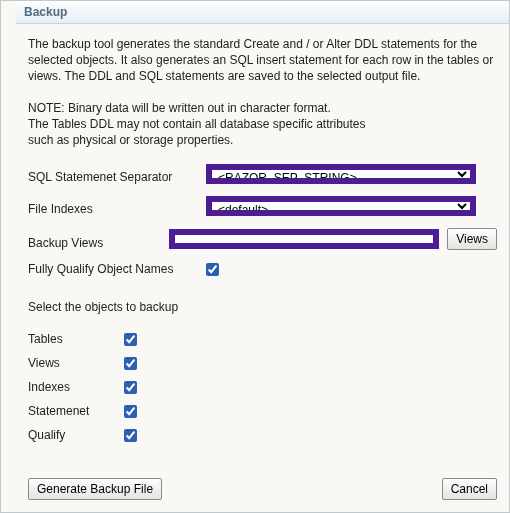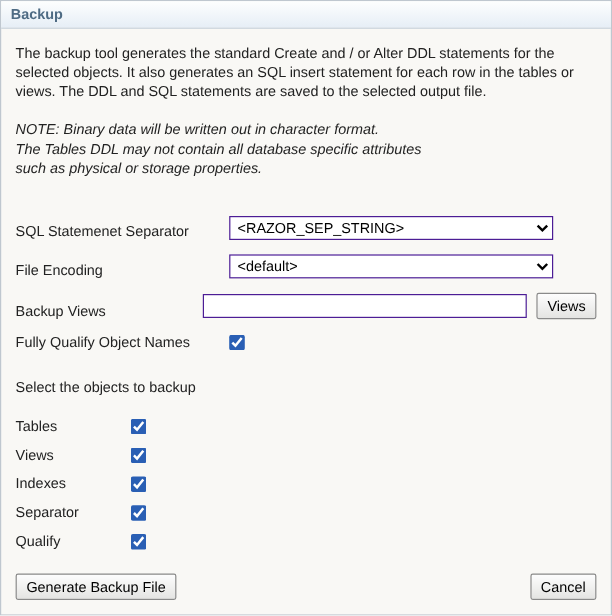--- a/index.html
+++ b/index.html
@@ -14,20 +14,21 @@
     background: #fff;
   }
   .window {
     width: 510px;
     height: 513px;
     box-sizing: border-box;
     border: 1px solid #bfc7cf;
     background: #f9f8f5;
     display: flex;
     flex-direction: column;
+    padding-left: 15px;
   }
   .titlebar {
     height: 22px;
     background: linear-gradient(#fdfefe, #e6eef6);
     border-bottom: 1px solid #c8d2db;
     color: #4e6b84;
     font-weight: bold;
     font-size: 12px;
     padding-left: 8px;
     display: flex;
@@ -38,41 +39,40 @@
     padding: 10px 12px 8px 12px;
     display: flex;
     flex-direction: column;
   }
   .desc {
     line-height: 16px;
     margin: 2px 0 16px 0;
   }
   .note {
     line-height: 16px;
-    margin-bottom: 32px;
-    font-style: italic;
+    margin-bottom: 16px;
   }
   .form-row {
     display: flex;
     align-items: flex-end;
     margin-bottom: 12px;
   }
   .form-label {
     width: 178px;
   }
   .form-control {
     flex: 1;
     display: flex;
     align-items: center;
   }
   select, input[type="text"] {
     width: 270px;
     height: 20px;
     box-sizing: border-box;
-    border: 1px solid #4c1d95;
+    border: 6px solid #4c1d95;
     font-family: inherit;
     font-size: 12px;
     padding: 1px 3px;
     background: #fff;
   }
   select {
     padding: 0 0 0 2px;
   }
   input[type="text"] {
     padding: 1px 3px;
@@ -138,21 +138,21 @@
     <div class="form-row">
       <div class="form-label">SQL Statemenet Separator</div>
       <div class="form-control">
         <select>
           <option>&lt;RAZOR_SEP_STRING&gt;</option>
         </select>
       </div>
     </div>
 
     <div class="form-row">
-      <div class="form-label">File Encoding</div>
+      <div class="form-label">File Indexes</div>
       <div class="form-control">
         <select>
           <option>&lt;default&gt;</option>
         </select>
       </div>
     </div>
 
     <div class="form-row">
       <div class="form-label">Backup Views</div>
       <div class="form-control">
@@ -179,21 +179,21 @@
       <div class="object-label">Views</div>
       <input type="checkbox" class="checkbox" checked="" style="">
     </div>
 
     <div class="object-row">
       <div class="object-label">Indexes</div>
       <input type="checkbox" class="checkbox" checked="" style="">
     </div>
 
     <div class="object-row">
-      <div class="object-label">Separator</div>
+      <div class="object-label">Statemenet</div>
       <input type="checkbox" class="checkbox" checked="" style="">
     </div>
 
     <div class="object-row">
       <div class="object-label">Qualify</div>
       <input type="checkbox" class="checkbox" checked="" style="">
     </div>
 
     <div class="buttons">
       <button class="btn">Generate Backup File</button>

